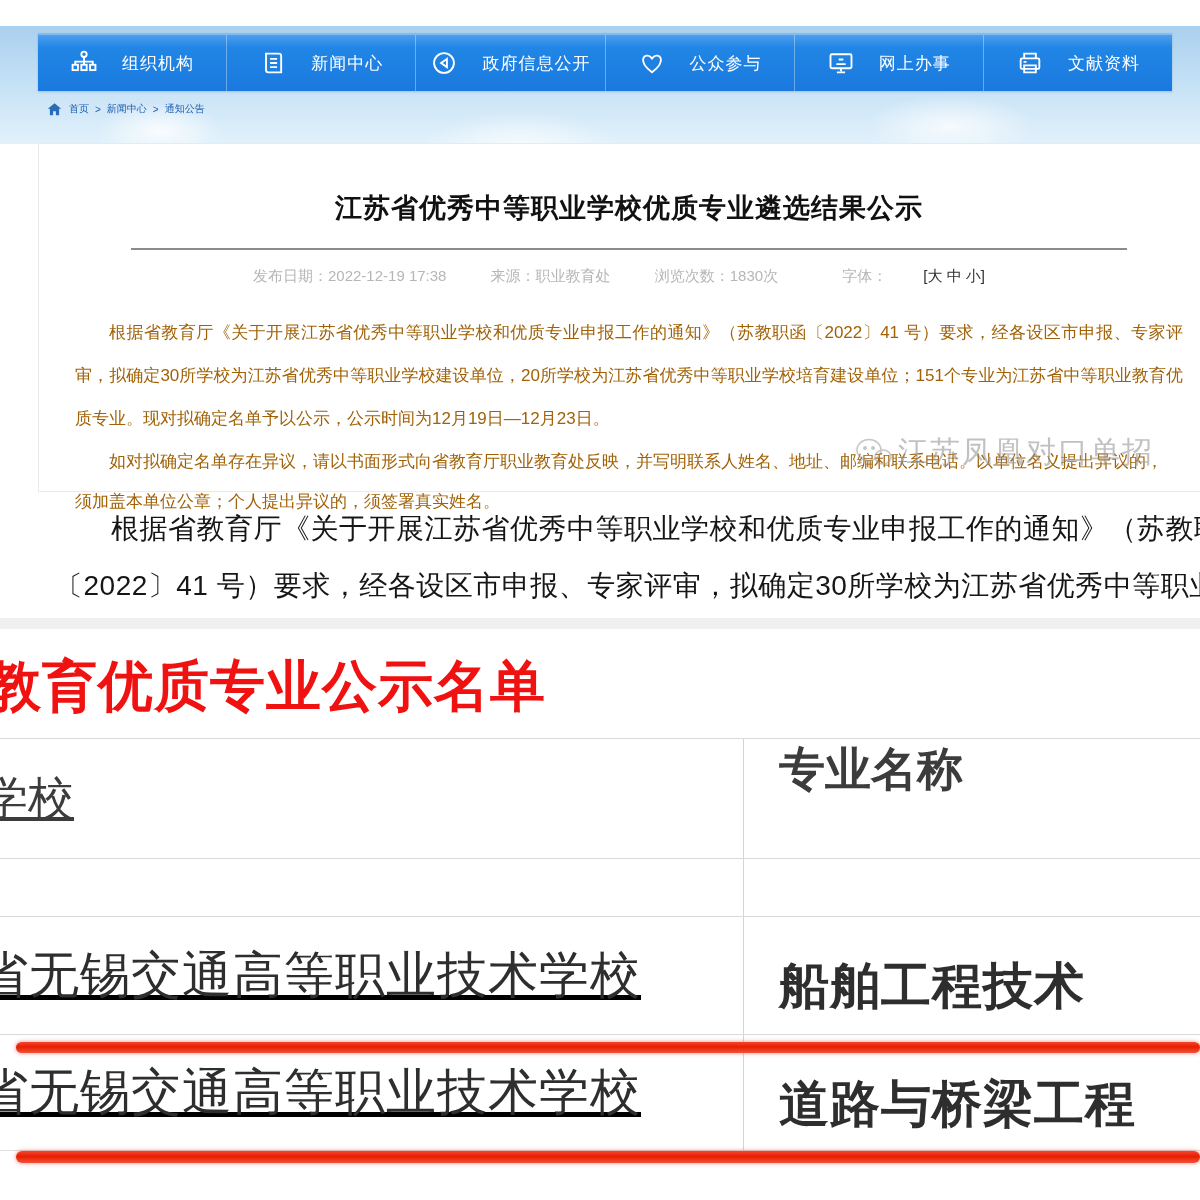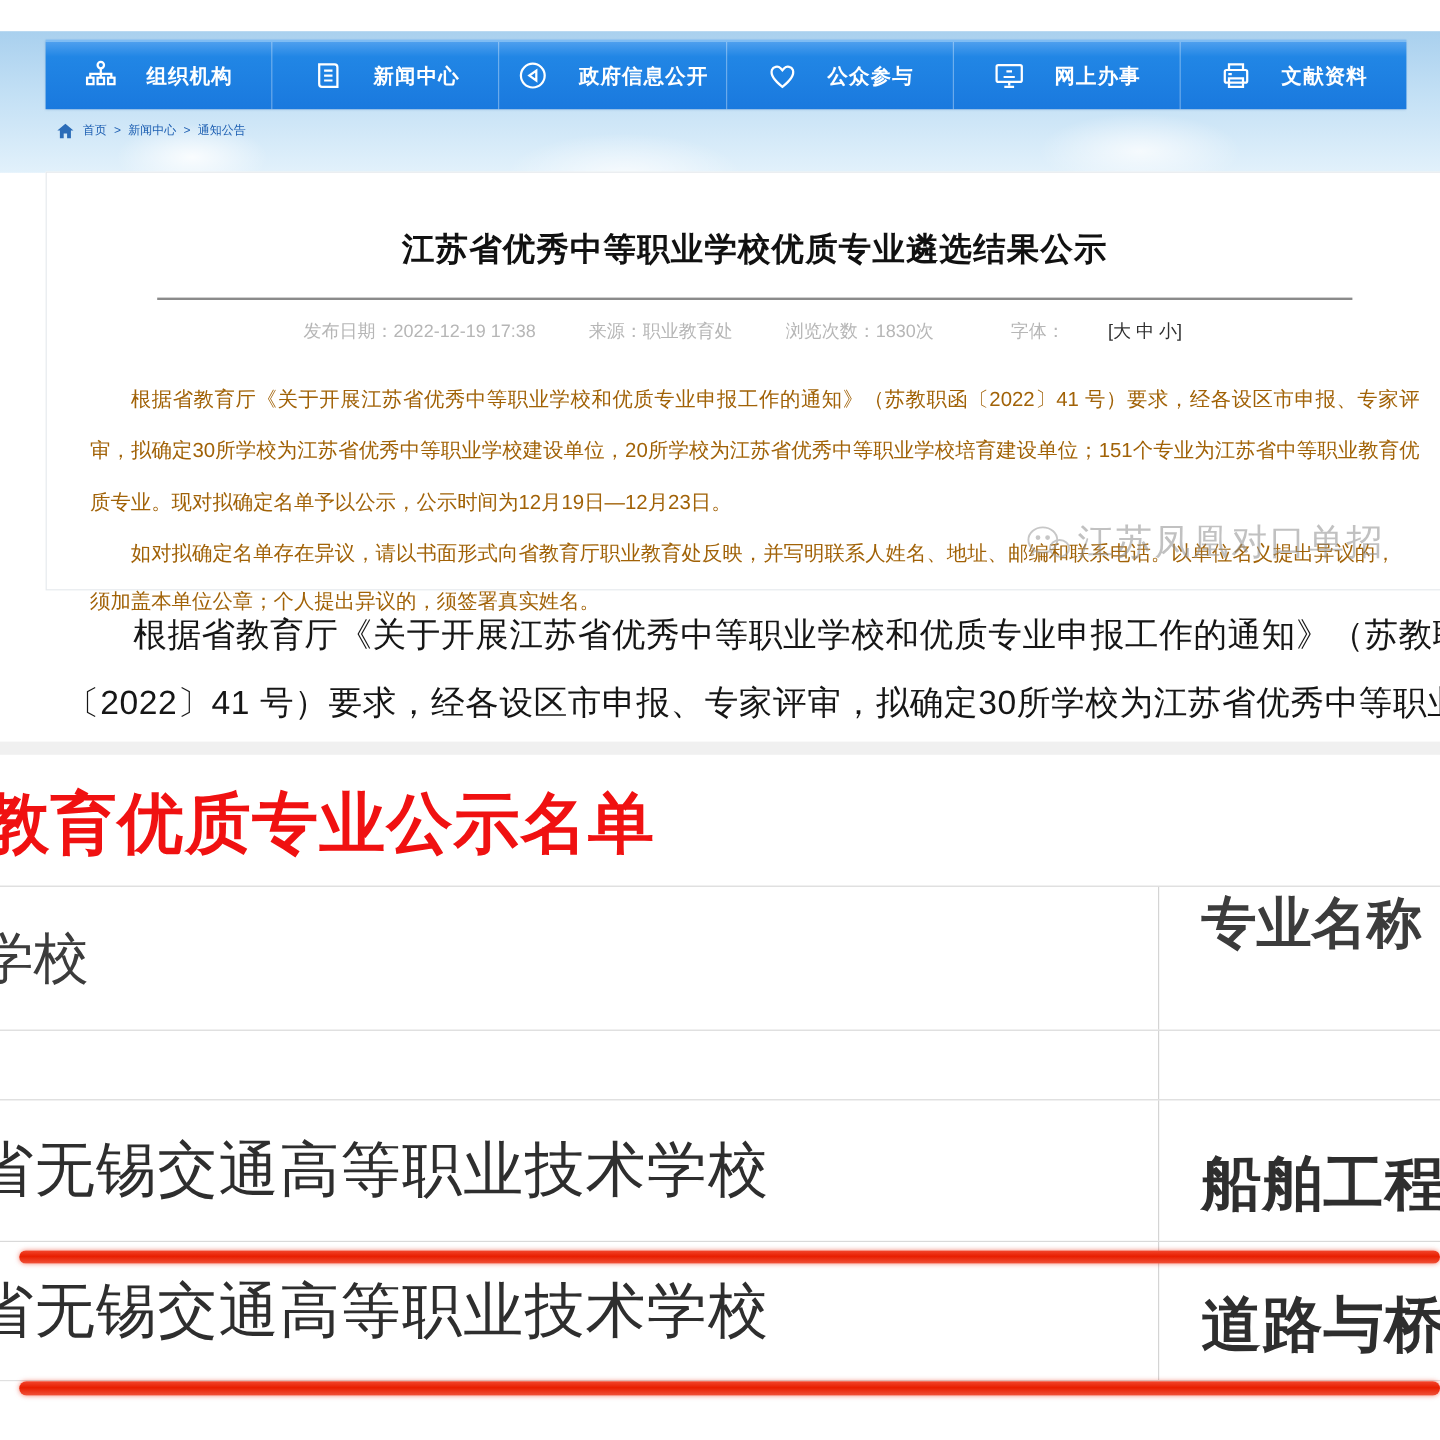--- a/index.html
+++ b/index.html
@@ -21,21 +21,21 @@
   
   .navbar{
     position:absolute;left:38px;top:33px;width:1134px;height:56px;
     display:flex;align-items:stretch;
     background:linear-gradient(180deg,#4e9fee 0%,#2186e5 22%,#1a79de 100%);
     border-top:2px solid #7fbcf3;
     box-shadow:0 1px 2px rgba(30,90,160,.25);
   }
   .nav-item{
     flex:1;display:flex;align-items:center;justify-content:center;gap:24px;
-    color:#ffffff;font-size:17px;font-weight:bold;letter-spacing:1px;
+    color:#ffffff;font-size:17px;font-weight:normal;letter-spacing:1px;
     border-right:1px solid rgba(255,255,255,.35);cursor:pointer;text-align:right;
   }
   .nav-item:last-child{border-right:none;}
   .nav-ico{width:28px;height:28px;flex:0 0 auto;}
   .nav-ico svg{width:100%;height:100%;display:block;}
   
   .breadcrumb{
     position:absolute;left:46px;top:101px;display:flex;align-items:center;gap:6px;
     color:#1d5fb2;font-size:10px;
   }
@@ -88,22 +88,22 @@
   .red-heading{
     position:absolute;left:-14px;top:650px;
     font-size:55px;font-weight:bold;color:#f01111;letter-spacing:1px;white-space:nowrap;
   }
   
   .ztable{
     position:absolute;left:0;top:738px;width:1200px;border-top:1px solid #d9d9d9;
   }
   .zrow{display:flex;border-bottom:1px solid #d9d9d9;}
   .zrow .c1{
-    width:966px;box-sizing:border-box;border-right:1px solid #d4d4d4;
-    display:flex;align-items:center;overflow:hidden;
+    width:744px;box-sizing:border-box;border-right:1px solid #d4d4d4;
+    display:flex;align-items:center;overflow:hidden;text-decoration:underline;
   }
   .zrow .c2{
     flex:1;display:flex;align-items:flex-start;padding-left:35px;overflow:hidden;font-weight:bold;
   }
   .zrow.hdr{height:119px;color:#3c3c3c;font-size:46px;}
   .zrow.empty{height:57px;}
   .zrow.r1{height:117px;}
   .zrow.r2{height:115px;border-bottom:1px solid #e0e0e0;}
   .zrow .school{margin-left:-22px;font-size:50px;color:#2e2e2e;letter-spacing:1px;white-space:nowrap;}
   .zrow .major{font-size:50px;color:#2e2e2e;letter-spacing:1px;white-space:nowrap;margin-top:36px;}

